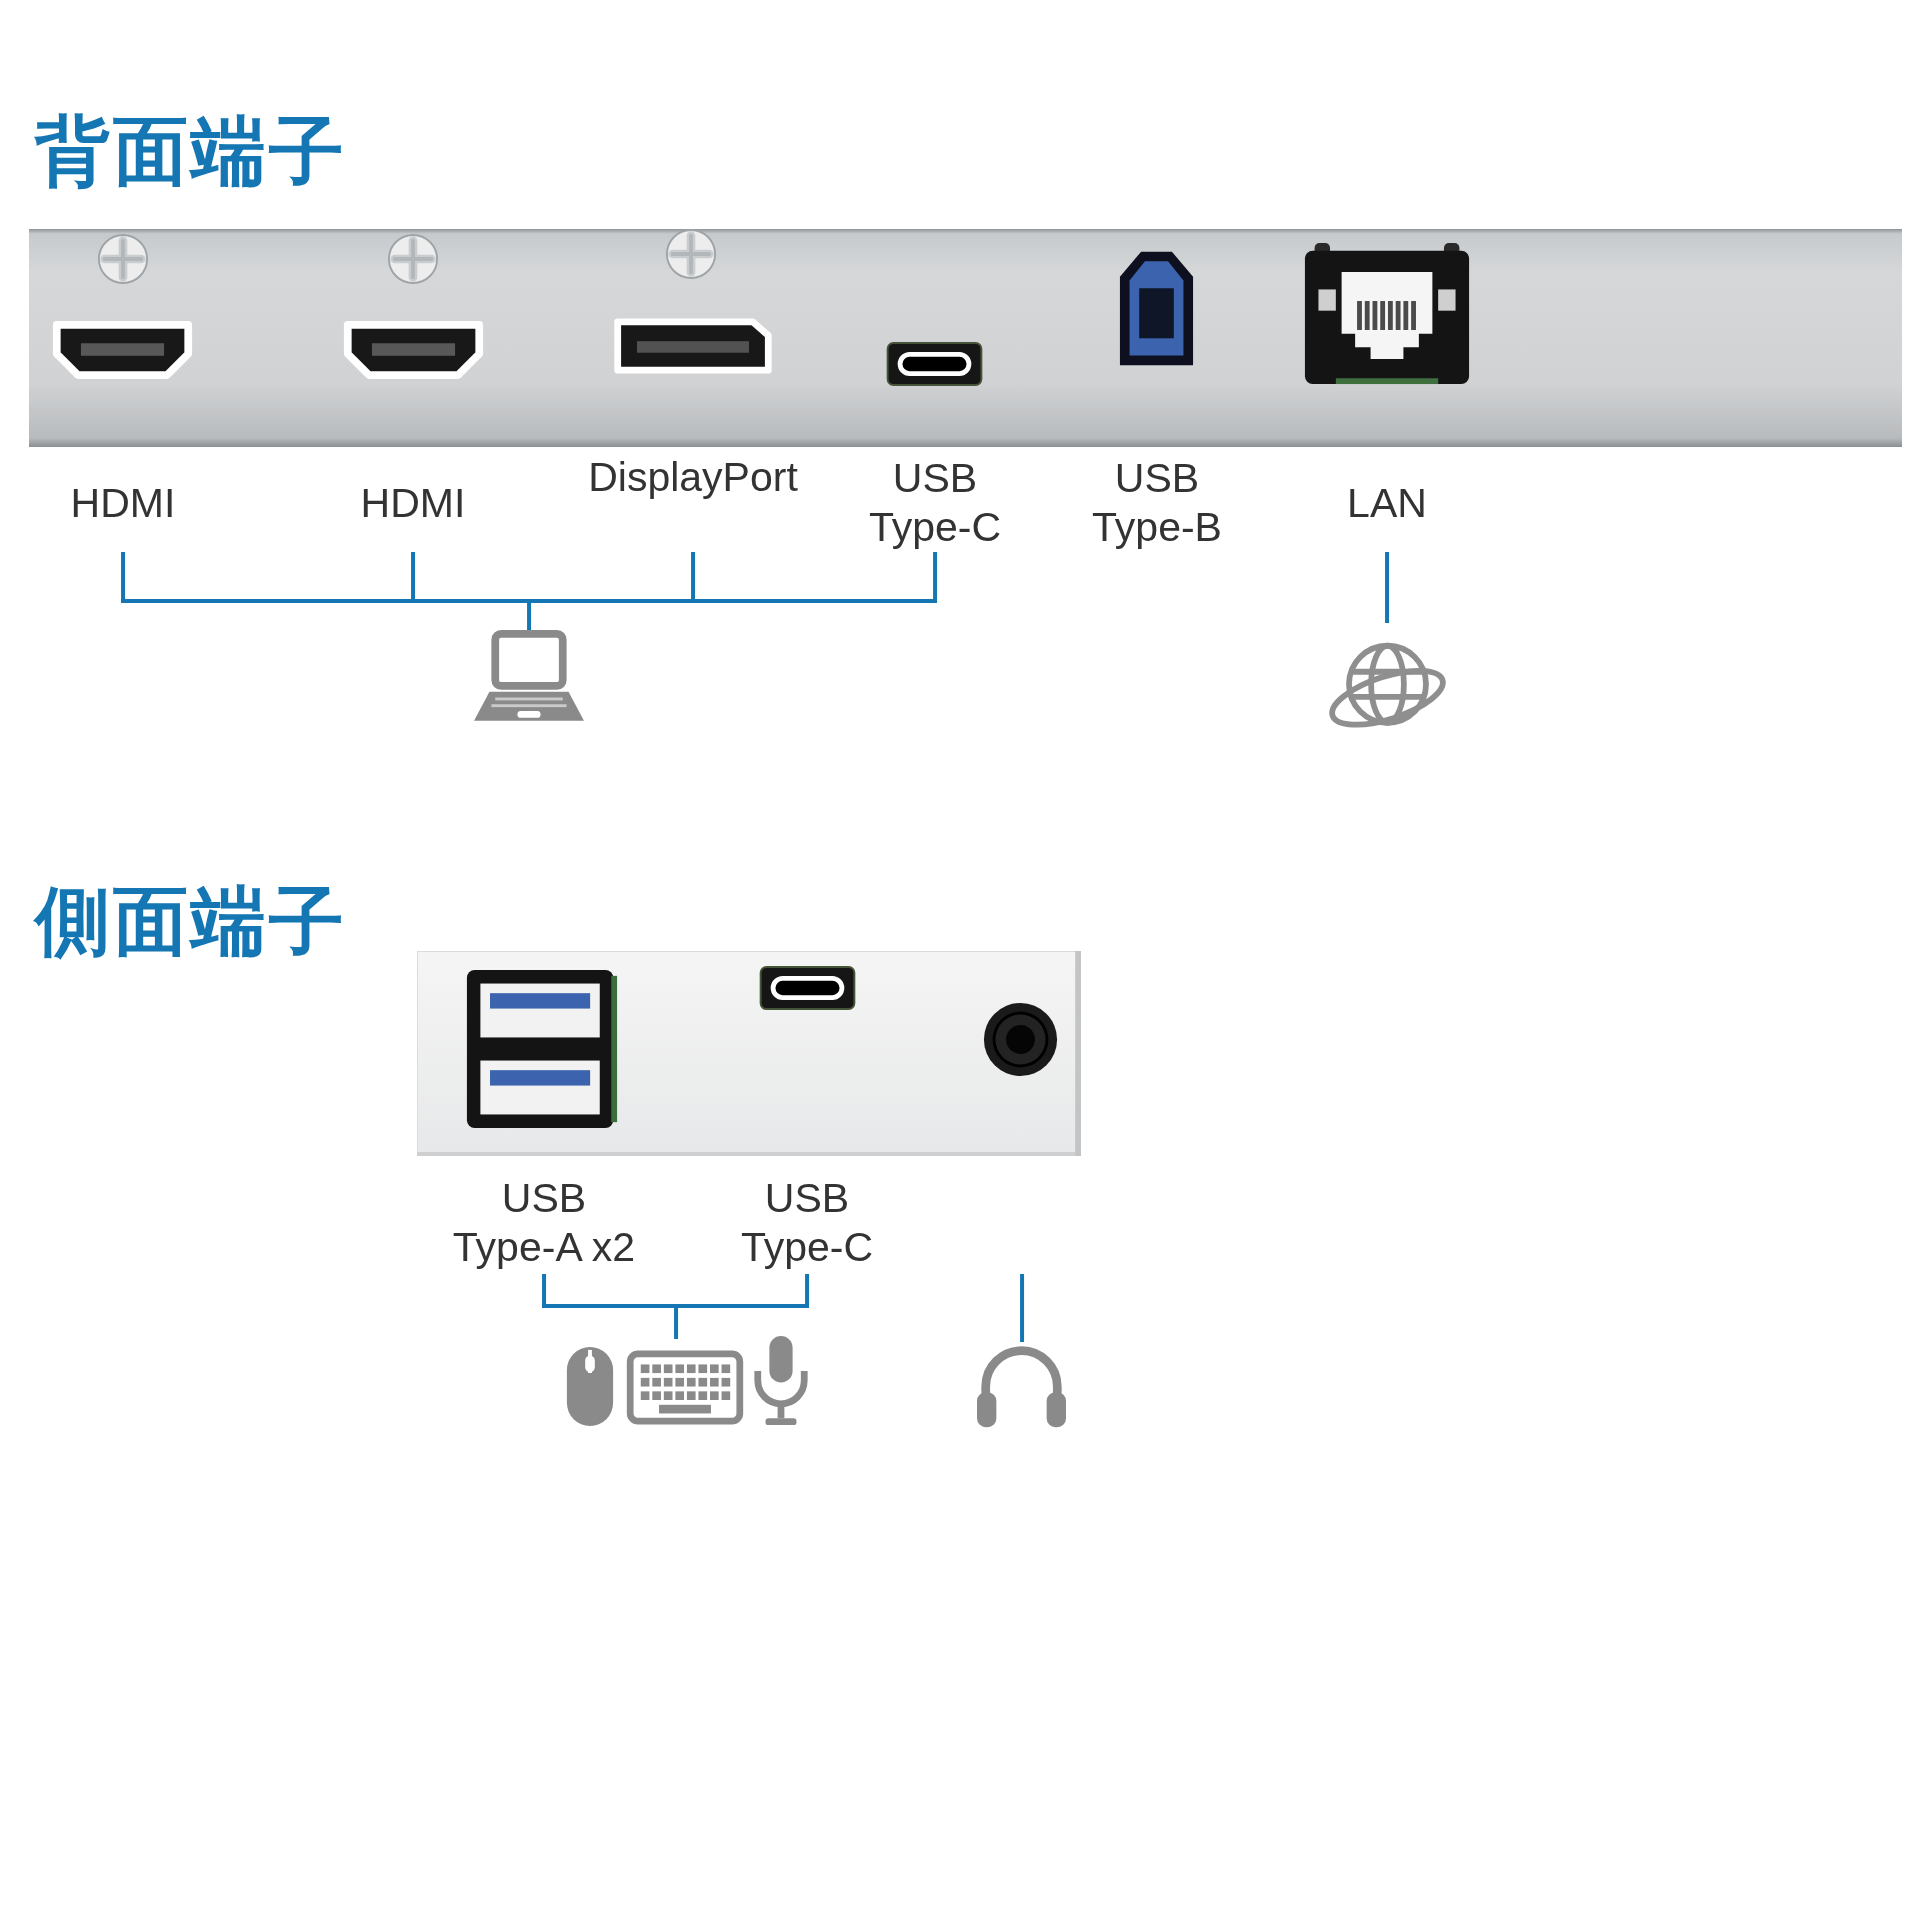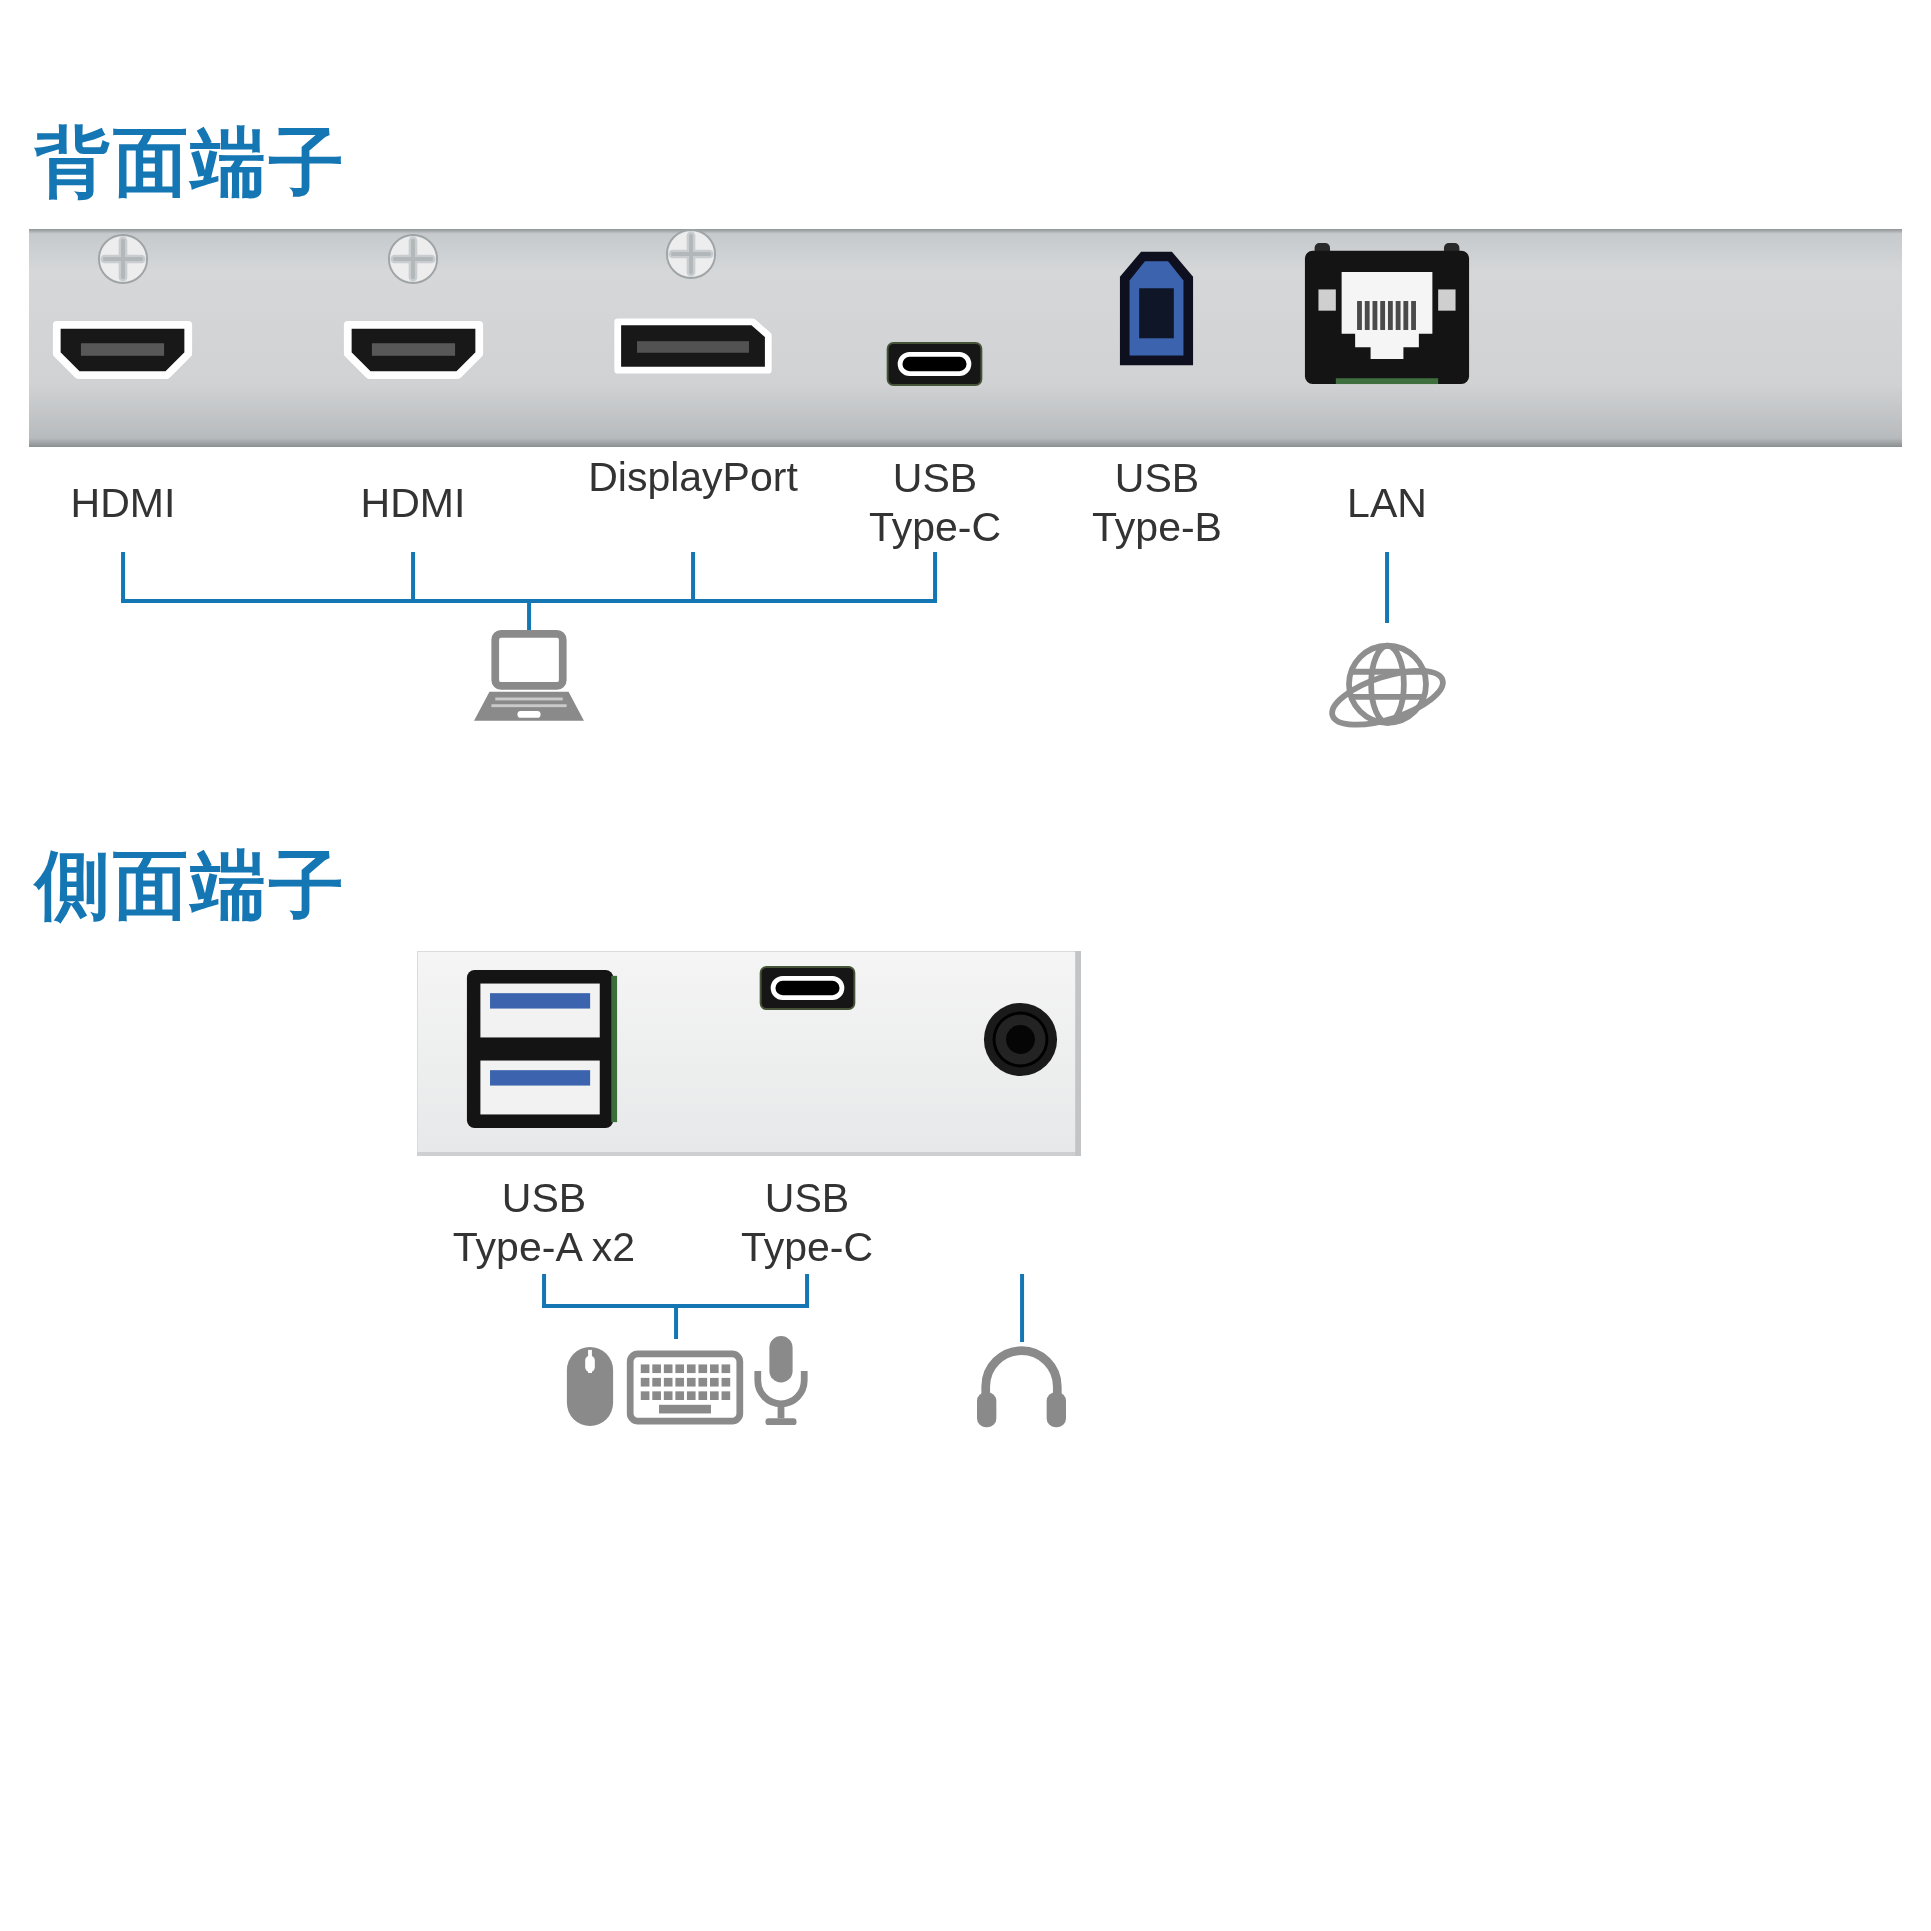--- a/index.html
+++ b/index.html
@@ -14,21 +14,21 @@
     background:linear-gradient(180deg,#8f9497 0px,#c6cacc 4.8px,#d5d7d9 43px,#d0d2d4 154px,#b8bbbd 209px,#8a8f92 218px);}
   .side-panel{position:absolute;left:417px;top:951px;width:664px;height:205px;
     background:linear-gradient(180deg,#f5f5f5,#e7e8e9);
     box-shadow:inset -5.8px 0 0 #c2c4c6, inset 0 -3.9px 0 #cdcfd1, inset 0 1px 0 #d9dbdc, inset 1px 0 0 #d9dbdc;}
 </style>
 </head>
 <body>
 
 <div class="canvas">
 
-  <div class="section-title" style="left:35px;top:113px;font-family:Liberation Mono, monospace;">背面端子</div>
+  <div class="section-title" style="left:35px;top:102px;font-family:Liberation Mono, monospace;">背面端子</div>
 
   <div class="rear-panel"></div>
 
   <span class="icon" style="left:97px;top:233px;">
     <svg viewBox="0 0 54 54" width="52" height="52">
       <circle cx="27" cy="27" r="25" fill="#ededee" stroke="#9fa4a7" stroke-width="2"></circle>
       <path d="M27 8 V46 M8 27 H46" stroke="#c9cdd0" stroke-width="9" stroke-linecap="round" fill="none"></path>
       <path d="M27 8 V46 M8 27 H46" stroke="#b2b7ba" stroke-width="4" stroke-linecap="round" fill="none"></path>
     </svg>
   </span>
@@ -133,21 +133,21 @@
     <svg viewBox="0 0 134 130" width="129" height="126">
       <g fill="none" stroke="#8f8f8f" stroke-width="6">
         <circle cx="67" cy="58" r="40"></circle>
         <ellipse cx="67" cy="58" rx="17" ry="40"></ellipse>
         <path d="M29 45 H105 M29 71 H105"></path>
         <ellipse cx="67" cy="72" rx="60" ry="22" transform="rotate(-18 67 72)"></ellipse>
       </g>
     </svg>
   </span>
 
-  <div class="section-title" style="left:35px;top:836px;">側面端子</div>
+  <div class="section-title" style="left:35px;top:872px;">側面端子</div>
 
   <div class="side-panel"></div>
 
   <span class="icon" style="left:465px;top:968px;">
     <svg viewBox="0 0 160 168" width="154" height="162">
       <rect x="2" y="2" width="152" height="164" rx="8" fill="#141414"></rect>
       <rect x="152" y="8" width="6" height="152" fill="#3c6e3c"></rect>
       <rect x="16" y="16" width="124" height="56" fill="#f2f2f2"></rect>
       <rect x="26" y="26" width="104" height="16" fill="#3c64ae"></rect>
       <rect x="16" y="96" width="124" height="56" fill="#f2f2f2"></rect>

